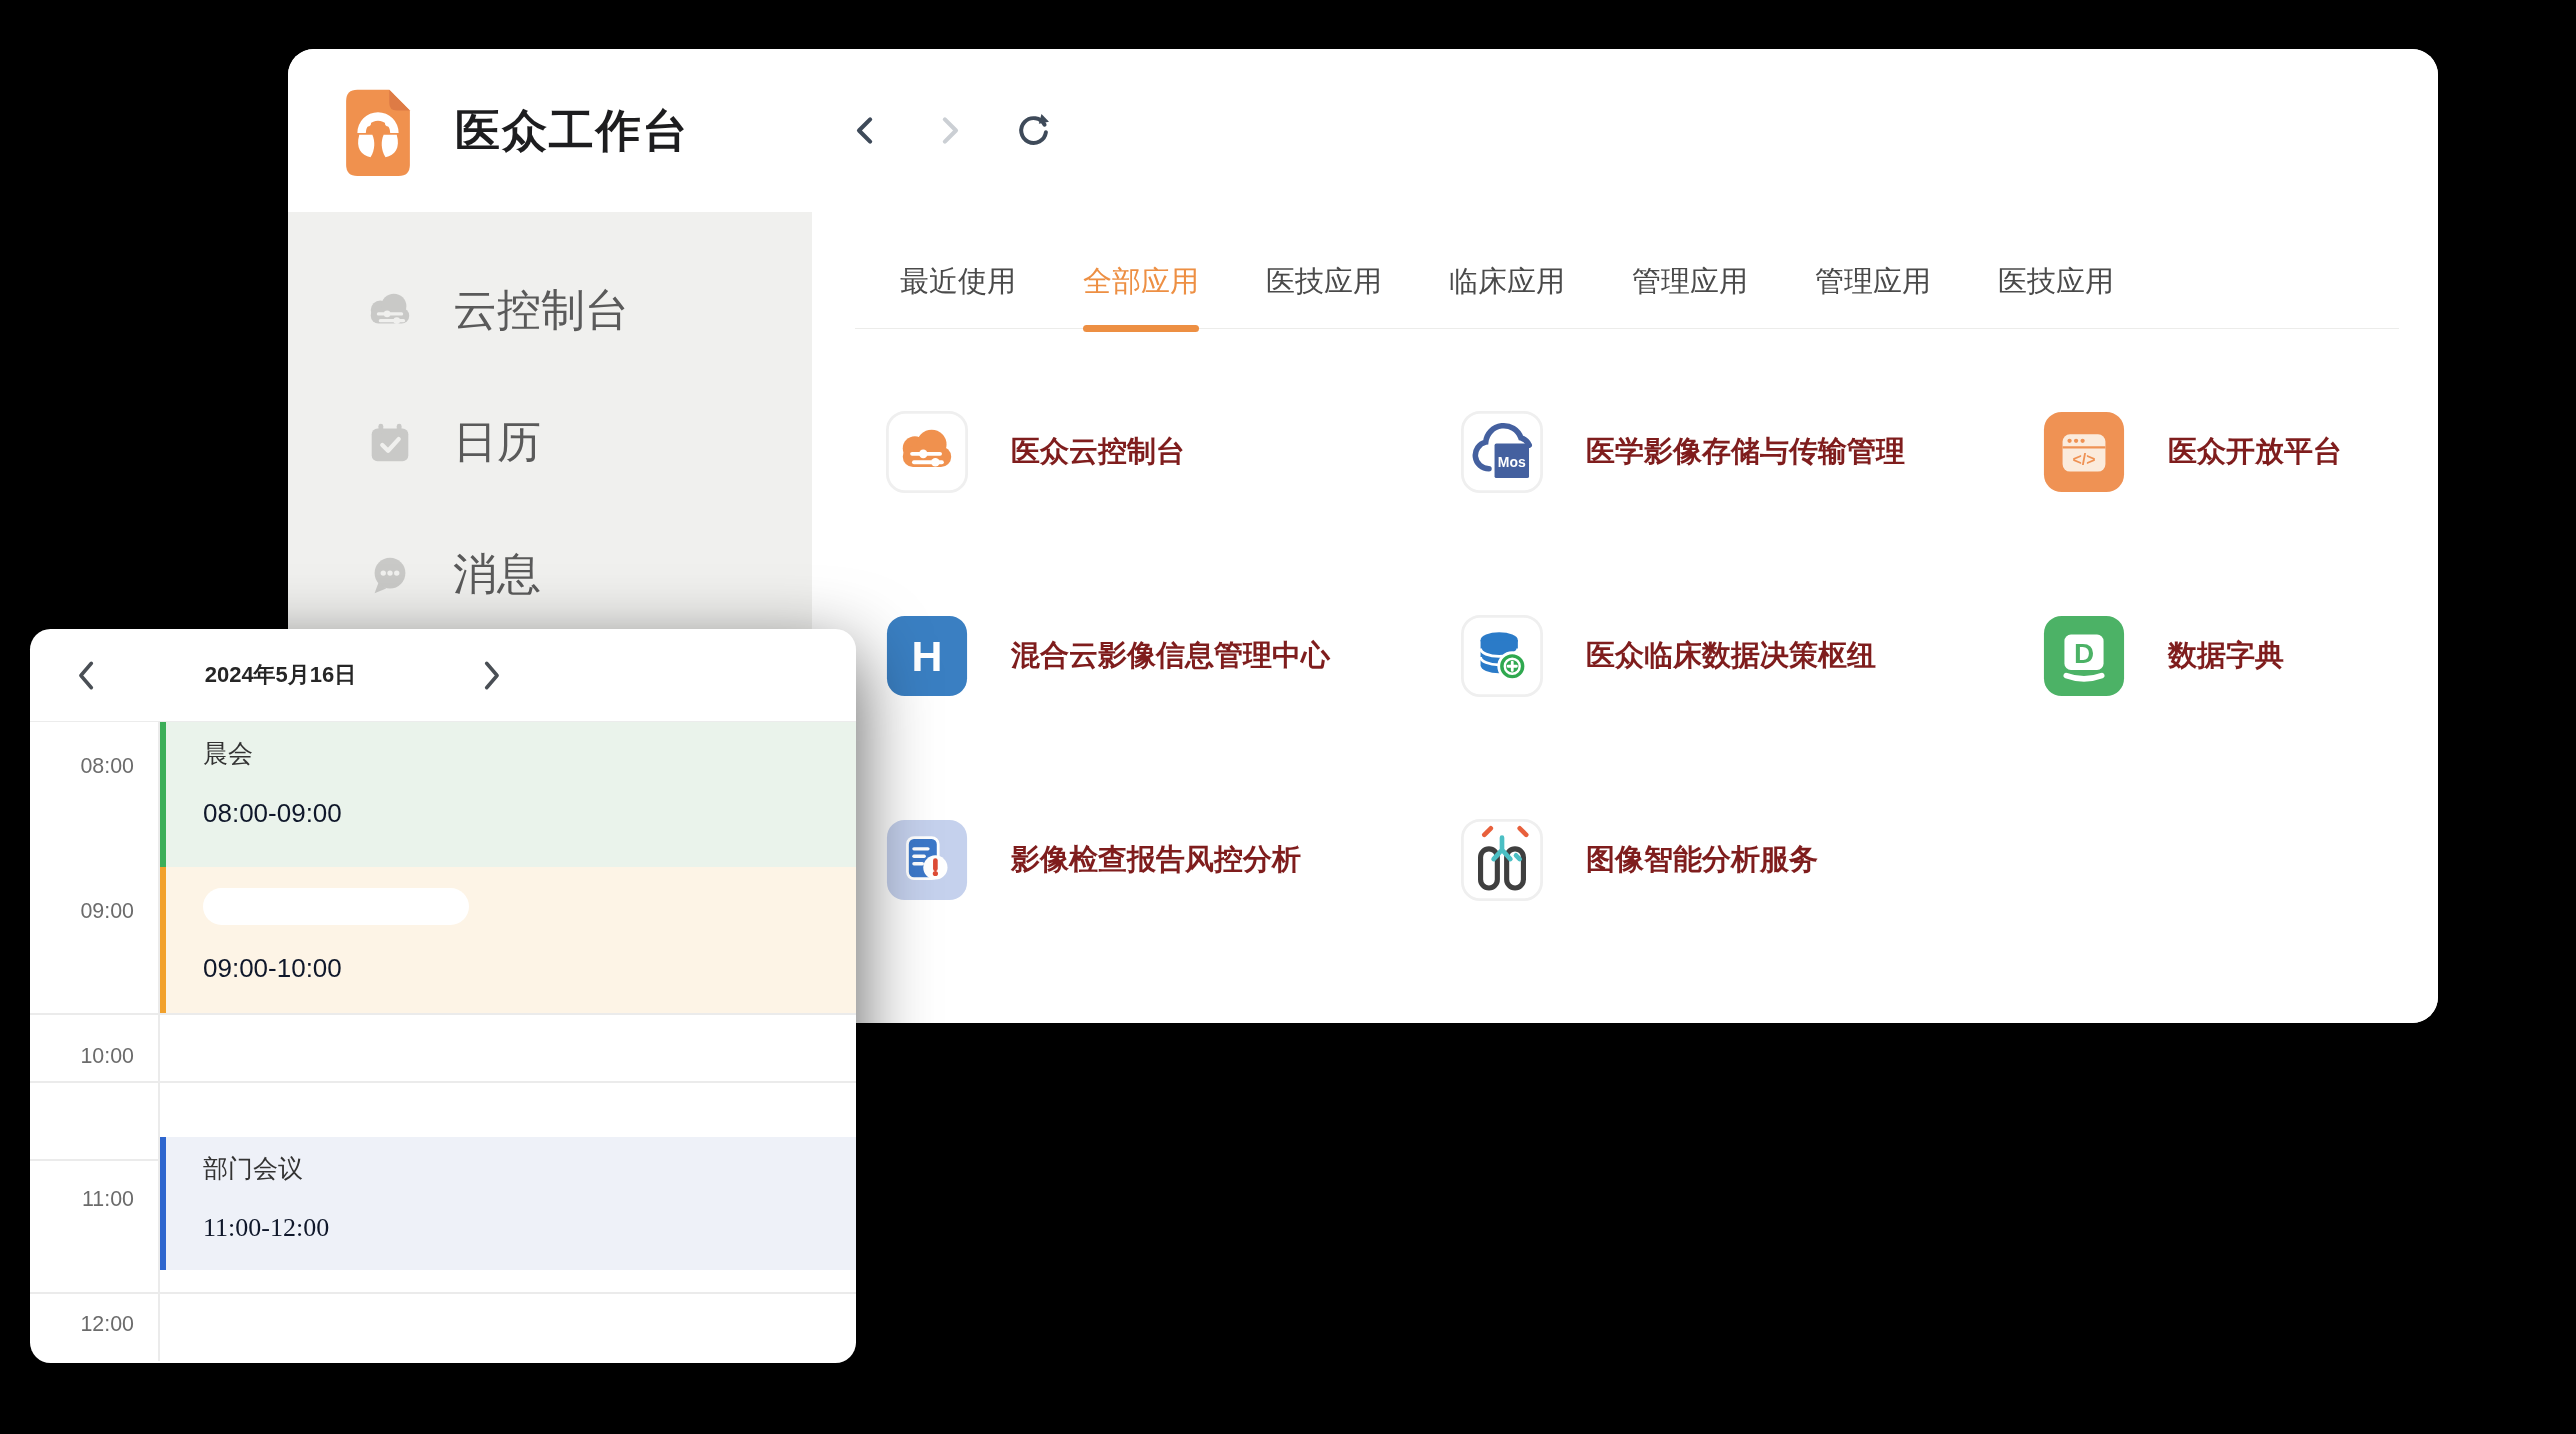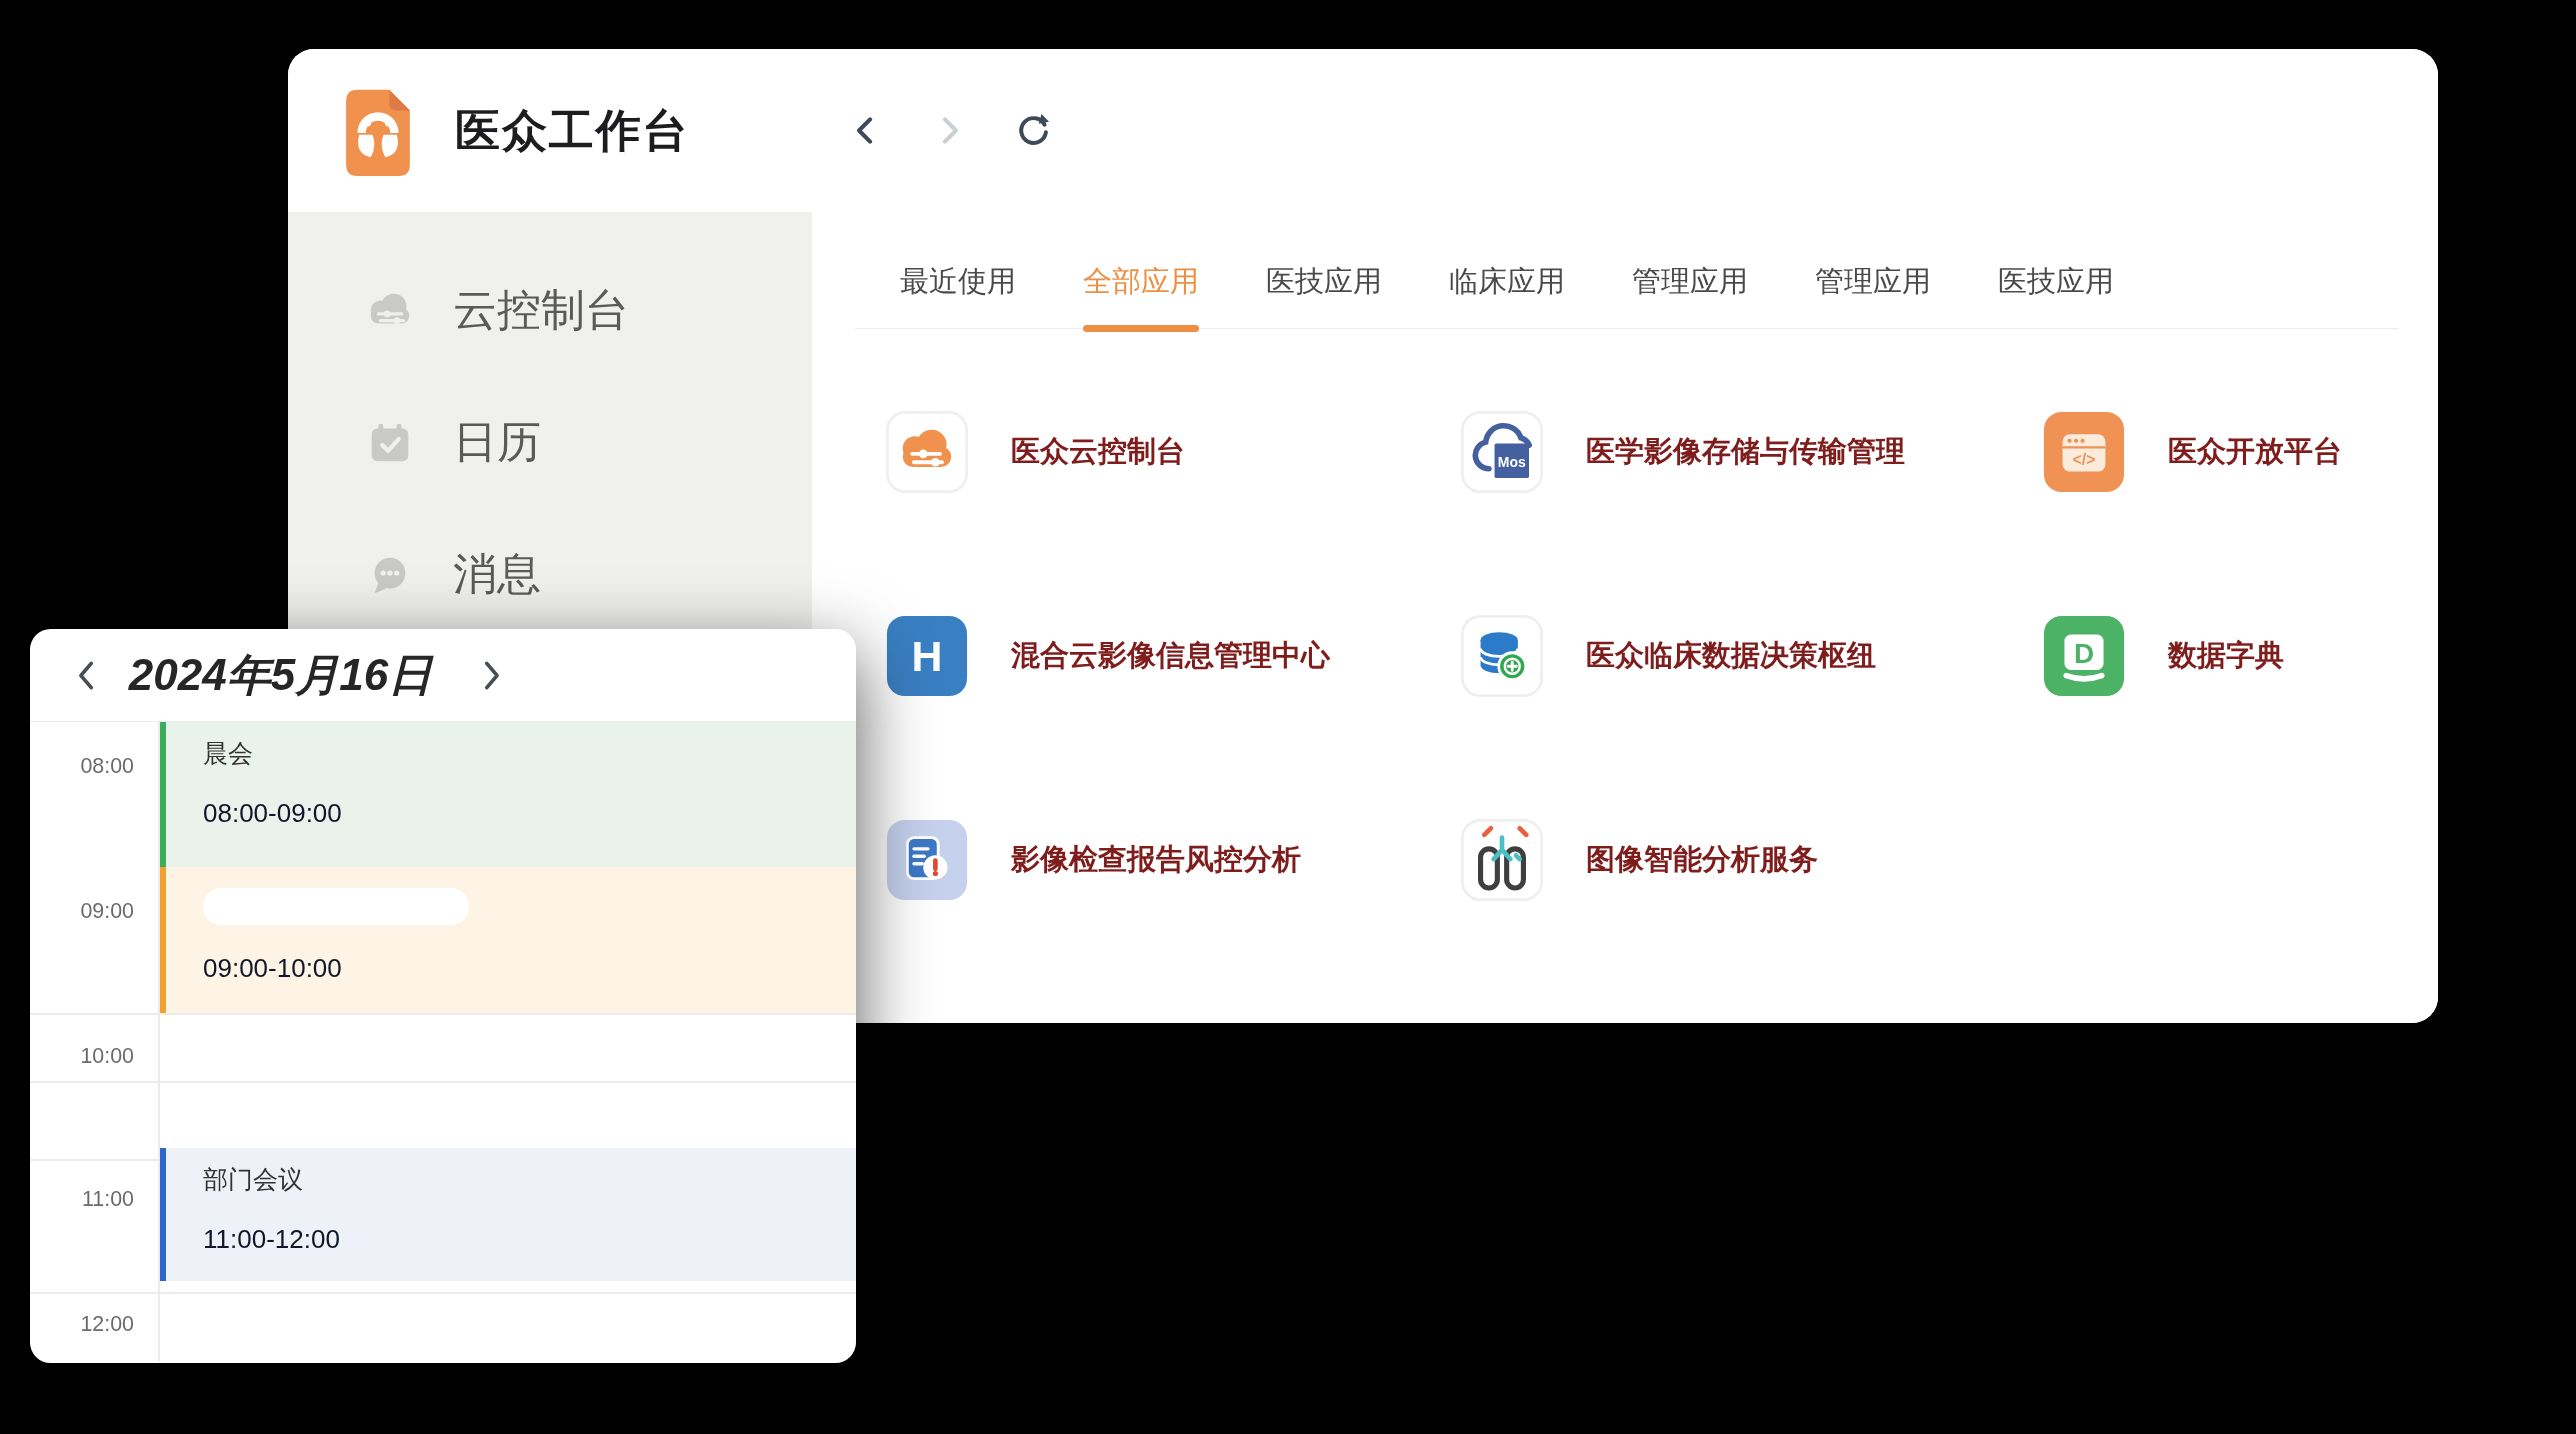--- a/index.html
+++ b/index.html
@@ -36,32 +36,32 @@
   .appgrid { margin:82px 37px 0 74px; display:grid; grid-template-columns:575px 582px 1fr; row-gap:122px; }
   .app { display:flex; align-items:center; gap:43px; height:82px; cursor:pointer; }
   .tile { width:82px; height:82px; flex:none; }
   .app-label { font-size:29px; font-weight:600; color:#7f1d1d; white-space:nowrap; }
 
   
   .calendar { position:absolute; left:30px; top:629px; width:826px; height:734px; background:#fff;
     border-radius:20.5px; overflow:hidden; z-index:5; box-shadow:0 24px 74px rgba(0,0,0,.65); }
   .cal-header { height:93px; border-bottom:1.9px solid #ECECEC; display:flex; align-items:center; padding-left:41px; }
   .cal-nav { width:32px; height:41px; display:flex; align-items:center; justify-content:center; cursor:pointer; }
-  .cal-date { width:307px; margin-left:24px; text-align:center; font-size:44px; font-weight:600; color:#262626;font-style:italic; }
+  .cal-date { width:307px; margin-left:24px; text-align:center; font-size:22px; font-weight:600; color:#262626; }
   .cal-next { margin-left:41px; }
   .cal-grid { position:relative; height:639px; }
   .gutter-line { position:absolute; left:128px; top:0; bottom:0; width:1.9px; background:#EBEBEB; }
   .hline { position:absolute; left:0; right:0; height:1.9px; background:#EBEBEB; }
   .time-label { position:absolute; left:0; width:104px; text-align:right; font-size:21.4px; color:#6B6B6B; }
   .event { position:absolute; left:130px; right:0; border-left:6.5px solid; padding:15px 0 16px 37px; cursor:pointer; }
   .event-title { font-size:25px; font-weight:500; color:#333; }
   .event-time { font-size:26px; color:#0f172a; margin-top:28px; }
   .event.green  { top:0;     height:145px; background:#EAF3EB; border-color:#3CAE58; }
   .event.orange { top:145px; height:146px; background:#FDF4E6; border-color:#F2A12C; }
-  .event.blue   { top:426px; height:133px; background:#EEF1F8; border-color:#2E66CE; }
+  .event.blue   { top:415px; height:133px; background:#EEF1F8; border-color:#2E66CE;font-family:Liberation Serif, serif; }
   .redacted-pill { width:266px; height:37px; border-radius:18.6px; background:#fff; margin:5.6px 0 13px; }
 </style>
 </head>
 <body>
 
 <div class="stage">
 
   <div class="main-window">
 
     <div class="titlebar">

